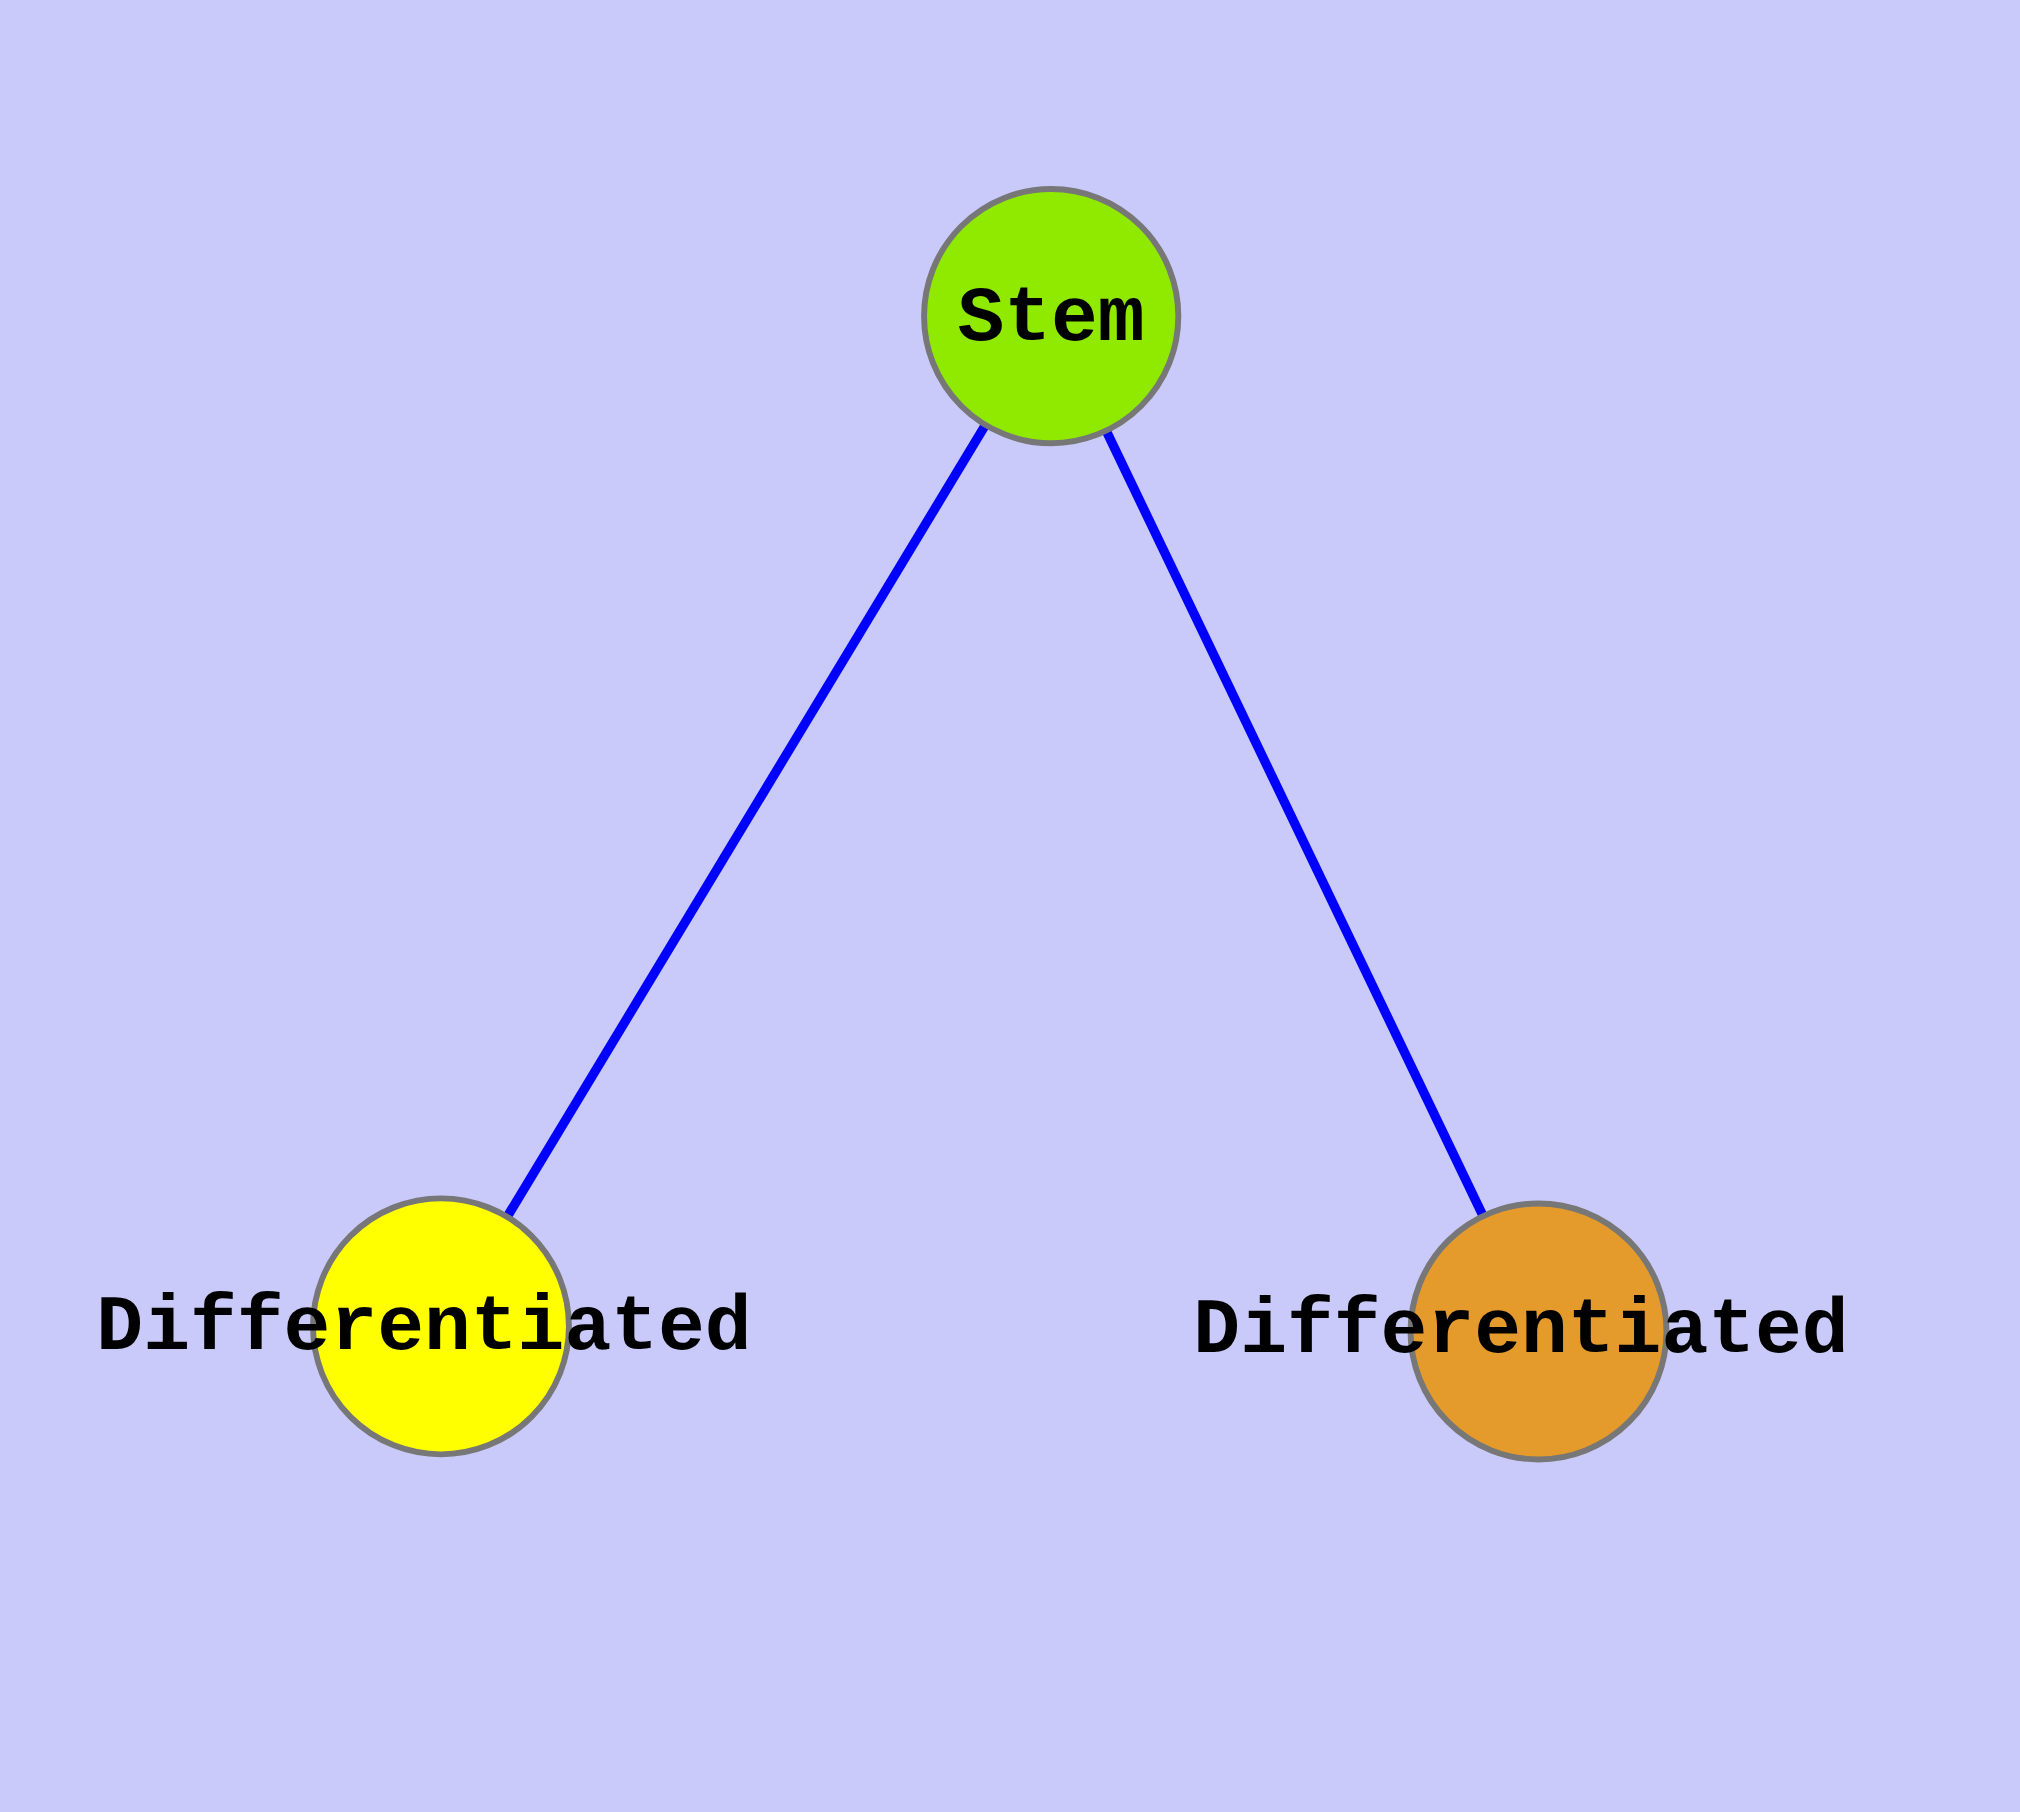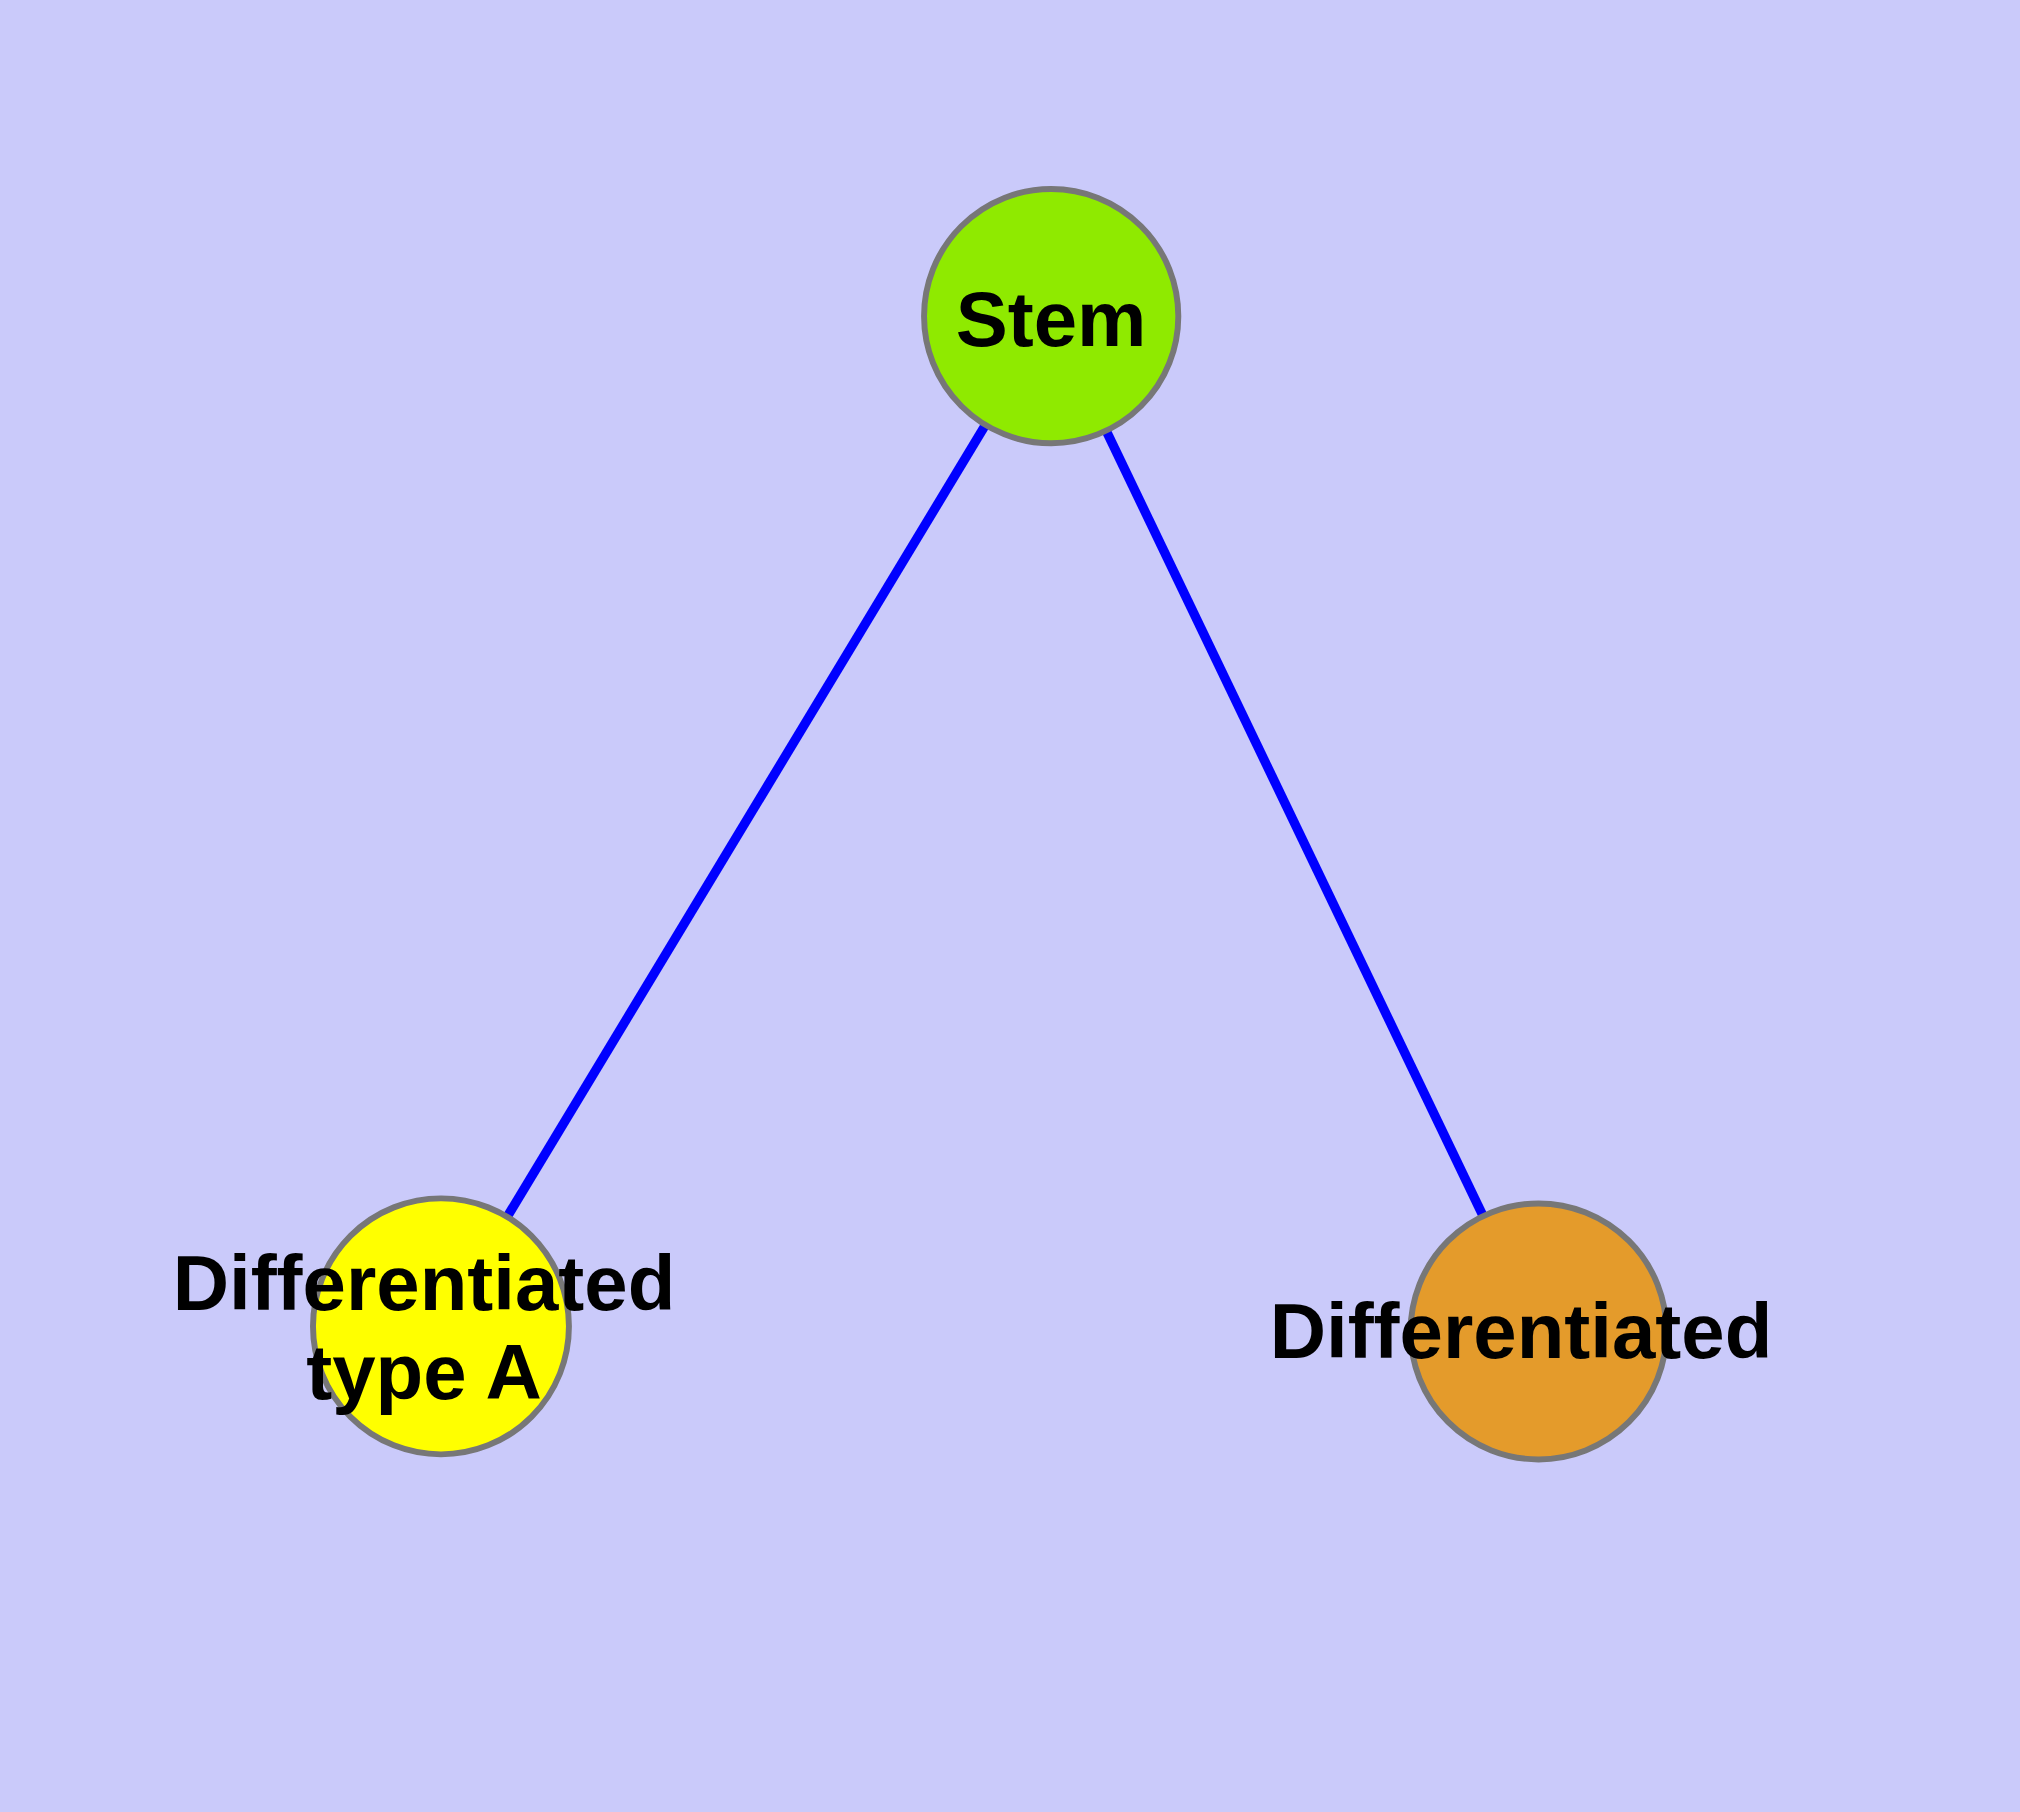--- a/index.html
+++ b/index.html
@@ -7,21 +7,21 @@
     padding: 0;
     width: 2021px;
     height: 1812px;
     overflow: hidden;
     background: #CACAFA;
   }
   .canvas {
     position: relative;
     width: 2021px;
     height: 1348px;
-    font-family: Liberation Sans, sans-serif;
+    font-family: Liberation Mono, monospace;
   }
   .canvas svg {
     position: absolute;
     left: 0;
     top: 0;
     display: block;
   }
   .node-label {
     position: absolute;
     transform: translate(-50%, -50%);
@@ -53,21 +53,20 @@
 
     <circle cx="1815" cy="1571" r="151" stroke-width="7" fill="#E49B2B" stroke="#777777"></circle>
   </svg>
 
   <div class="node-label" style="left:1051px; top:319px;">
     <div>Stem</div>
   </div>
 
   <div class="node-label" style="left:424px; top:1328px;">
     <div>Differentiated</div>
-    <div>type A</div>
   </div>
 
   <div class="node-label" style="left:1521px; top:1331px;">
     <div>Differentiated</div>
   </div>
 
 </div>
 
 
 </body></html>

